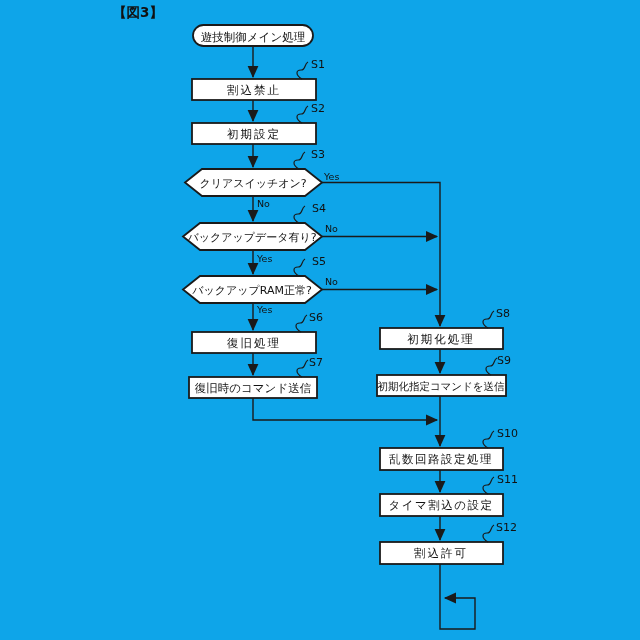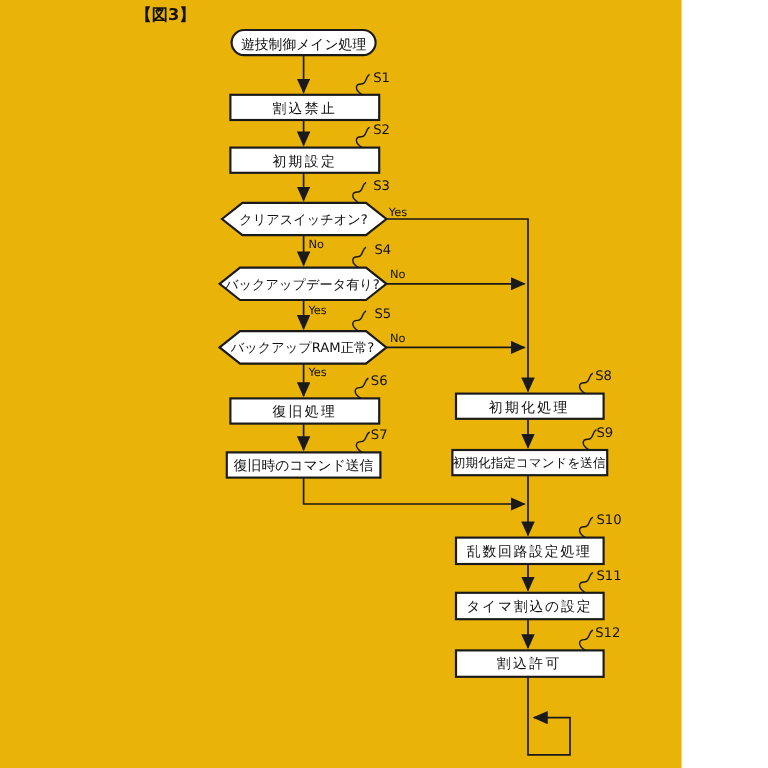--- a/index.html
+++ b/index.html
@@ -1,17 +1,17 @@
 <!DOCTYPE html>
 <html><head>
 <meta charset="utf-8">
 <style>
   html,body{margin:0;padding:0;background:#fff;}
   .canvas{
-    position:relative;width:568px;height:640px;background:#eab308;
+    position:relative;width:640px;height:640px;background:#0ea5e9;
     font-family:"DejaVu Sans",sans-serif;
   }
   svg{display:block;}
   .shape{fill:#ffffff;stroke:#1a1a1a;stroke-width:1.8px;}
   .conn{fill:none;stroke:#1a1a1a;stroke-width:1.4px;}
   .squig{fill:none;stroke:#1a1a1a;stroke-width:1.2px;}
   .nlabel{font-size:11.5px;fill:#111;text-anchor:middle;dominant-baseline:central;}
   .nlabel.sp{letter-spacing:2px;}
   .nlabel.dec{font-size:11px;}
   .nlabel.tight{font-size:10.5px;}

